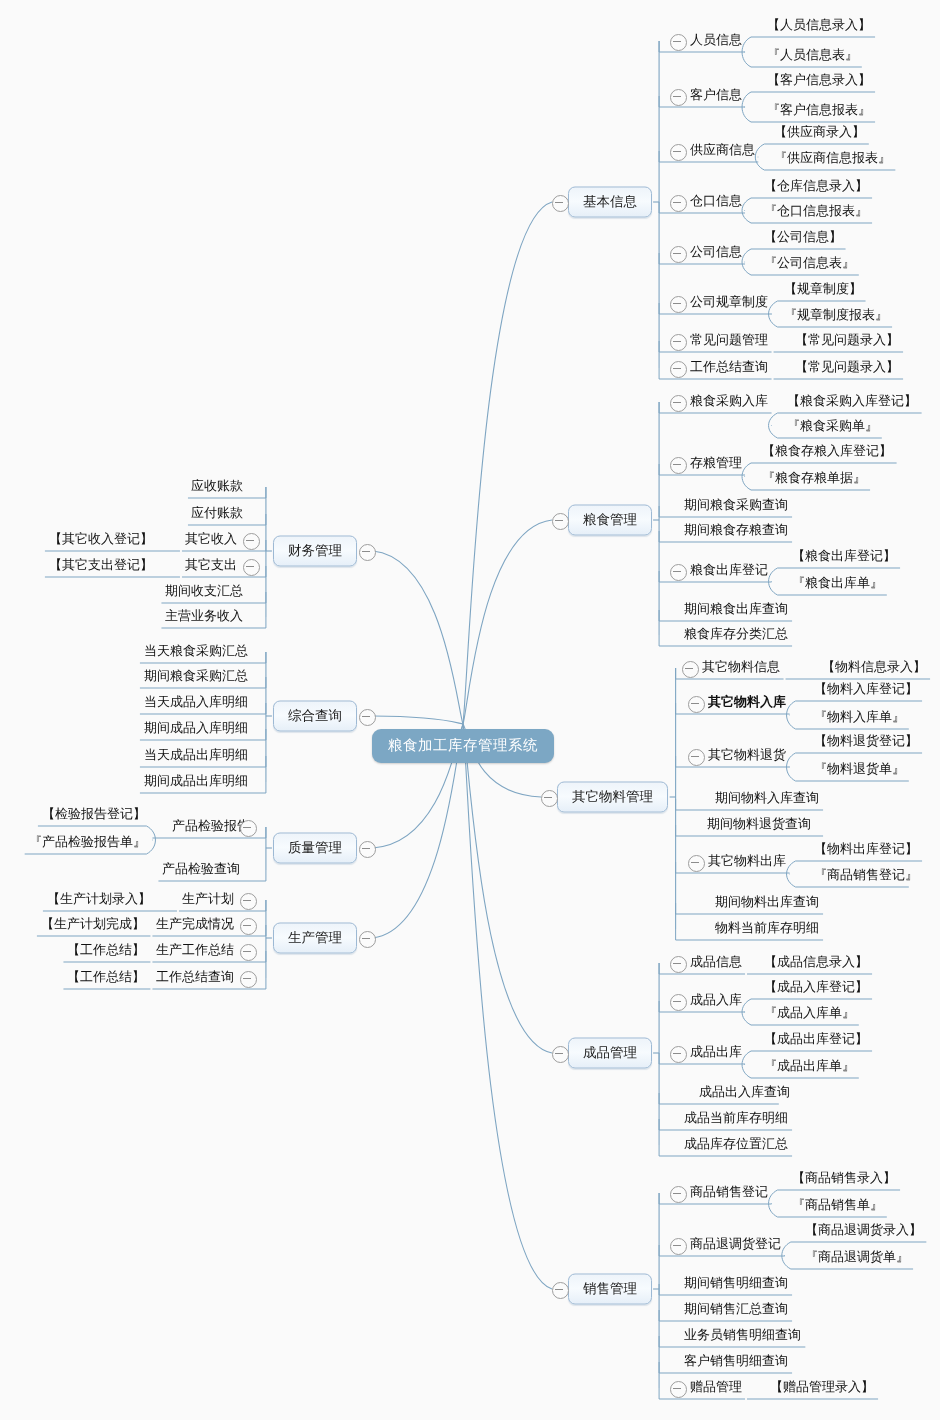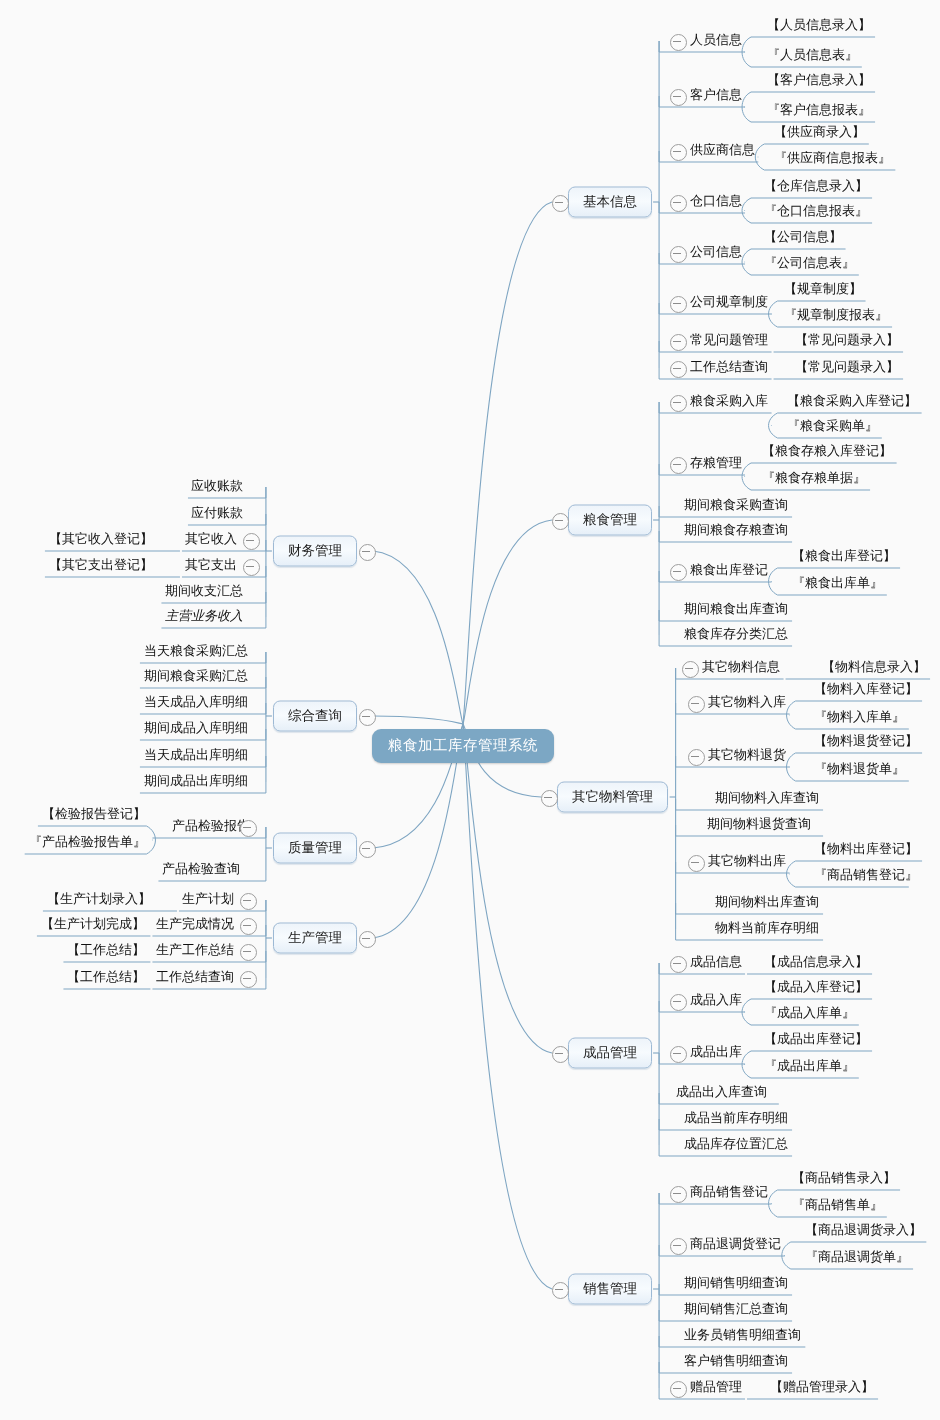--- a/index.html
+++ b/index.html
@@ -334,21 +334,21 @@
       <div class="toggle" style="left: 677px; top: 571px;"></div>
       <div class="node txt " style="left: 790px; top: 557px;">【粮食出库登记】</div>
       <div class="node txt " style="left: 790px; top: 584px;">『粮食出库单』</div>
       <div class="node txt " style="left: 682px; top: 610px;">期间粮食出库查询</div>
       <div class="node txt " style="left: 682px; top: 635px;">粮食库存分类汇总</div>
       <div class="node branch rightside" style="left: 557px; top: 797px;">其它物料管理</div>
       <div class="toggle" style="left: 548px; top: 797px;"></div>
       <div class="node txt " style="left: 700px; top: 668px;">其它物料信息</div>
       <div class="toggle" style="left: 689px; top: 668px;"></div>
       <div class="node txt " style="left: 820px; top: 668px;">【物料信息录入】</div>
-      <div class="node txt " style="left: 706px; top: 703px;">其它物料入库</div>
+      <div class="node txt " style="left: 706px; top: 703px; font-weight: bold;">其它物料入库</div>
       <div class="toggle" style="left: 695px; top: 703px;"></div>
       <div class="node txt " style="left: 812px; top: 690px;">【物料入库登记】</div>
       <div class="node txt " style="left: 812px; top: 718px;">『物料入库单』</div>
       <div class="node txt " style="left: 706px; top: 756px;">其它物料退货</div>
       <div class="toggle" style="left: 695px; top: 756px;"></div>
       <div class="node txt " style="left: 812px; top: 742px;">【物料退货登记】</div>
       <div class="node txt " style="left: 812px; top: 770px;">『物料退货单』</div>
       <div class="node txt " style="left: 713px; top: 799px;">期间物料入库查询</div>
       <div class="node txt " style="left: 705px; top: 825px;">期间物料退货查询</div>
       <div class="node txt " style="left: 706px; top: 862px;">其它物料出库</div>
@@ -363,21 +363,21 @@
       <div class="toggle" style="left: 677px; top: 963px;"></div>
       <div class="node txt " style="left: 762px; top: 963px;">【成品信息录入】</div>
       <div class="node txt " style="left: 688px; top: 1001px;">成品入库</div>
       <div class="toggle" style="left: 677px; top: 1001px;"></div>
       <div class="node txt " style="left: 762px; top: 988px; text-align: center;">【成品入库登记】</div>
       <div class="node txt " style="left: 762px; top: 1014px;">『成品入库单』</div>
       <div class="node txt " style="left: 688px; top: 1053px;">成品出库</div>
       <div class="toggle" style="left: 677px; top: 1053px;"></div>
       <div class="node txt " style="left: 762px; top: 1040px;">【成品出库登记】</div>
       <div class="node txt " style="left: 762px; top: 1067px;">『成品出库单』</div>
-      <div class="node txt " style="left: 674px; top: 1093px; font-family: Liberation Serif, serif;">成品出入库查询</div>
+      <div class="node txt " style="left: 697px; top: 1093px; font-family: Liberation Serif, serif;">成品出入库查询</div>
       <div class="node txt " style="left: 682px; top: 1119px;">成品当前库存明细</div>
       <div class="node txt " style="left: 682px; top: 1145px;">成品库存位置汇总</div>
       <div class="node branch rightside" style="left: 568px; top: 1289px;">销售管理</div>
       <div class="toggle" style="left: 559px; top: 1289px;"></div>
       <div class="node txt " style="left: 688px; top: 1193px;">商品销售登记</div>
       <div class="toggle" style="left: 677px; top: 1193px;"></div>
       <div class="node txt " style="left: 790px; top: 1179px;">【商品销售录入】</div>
       <div class="node txt " style="left: 790px; top: 1206px;">『商品销售单』</div>
       <div class="node txt " style="left: 688px; top: 1245px;">商品退调货登记</div>
       <div class="toggle" style="left: 677px; top: 1245px;"></div>
@@ -394,21 +394,21 @@
       <div class="toggle" style="left: 366px; top: 551px;"></div>
       <div class="node txt l" style="left: 245px; top: 487px;">应收账款</div>
       <div class="node txt l" style="left: 245px; top: 514px;">应付账款</div>
       <div class="node txt l" style="left: 239px; top: 540px;">其它收入</div>
       <div class="toggle" style="left: 250px; top: 540px;"></div>
       <div class="node txt l" style="left: 155px; top: 540px;">【其它收入登记】</div>
       <div class="node txt l" style="left: 239px; top: 566px;">其它支出</div>
       <div class="toggle" style="left: 250px; top: 566px;"></div>
       <div class="node txt l" style="left: 155px; top: 566px;">【其它支出登记】</div>
       <div class="node txt l" style="left: 245px; top: 592px;">期间收支汇总</div>
-      <div class="node txt l" style="left: 245px; top: 617px; font-style: italic;">主营业务收入</div>
+      <div class="node txt l" style="left: 245px; top: 617px;">主营业务收入</div>
       <div class="node branch leftside" style="left: 357px; top: 716px;">综合查询</div>
       <div class="toggle" style="left: 366px; top: 716px;"></div>
       <div class="node txt l" style="left: 250px; top: 652px;">当天粮食采购汇总</div>
       <div class="node txt l" style="left: 250px; top: 677px;">期间粮食采购汇总</div>
       <div class="node txt l" style="left: 250px; top: 703px;">当天成品入库明细</div>
       <div class="node txt l" style="left: 250px; top: 729px;">期间成品入库明细</div>
       <div class="node txt l" style="left: 250px; top: 756px;">当天成品出库明细</div>
       <div class="node txt l" style="left: 250px; top: 782px;">期间成品出库明细</div>
       <div class="node branch leftside" style="left: 357px; top: 848px;">质量管理</div>
       <div class="toggle" style="left: 366px; top: 848px;"></div>

